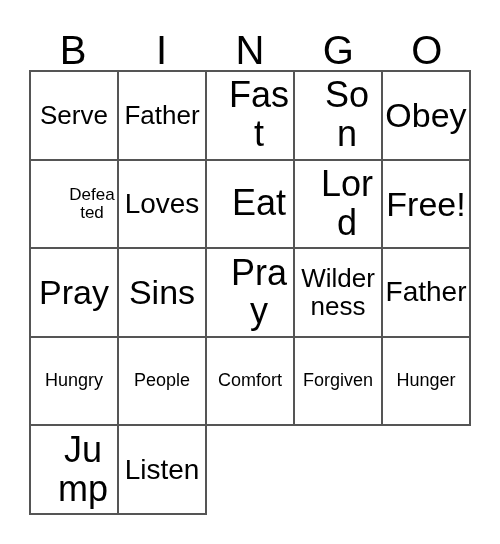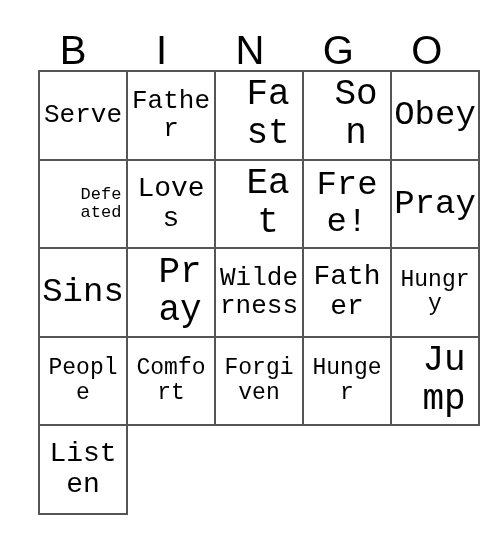--- a/index.html
+++ b/index.html
@@ -43,32 +43,31 @@
     line-height: 1;
     font-weight: 400;
     letter-spacing: 0;
     color: #000000;
     user-select: none;
   }
 
   
   #grid {
     position: absolute;
-    left: 38px;
+    left: 29px;
     top: 70px;
     width: 442px;
     height: 445px;
     display: grid;
     grid-template-columns: repeat(5, 1fr);
     grid-template-rows: repeat(5, 1fr);
     border-top: 2px solid #555555;
     border-left: 2px solid #555555;
     box-sizing: border-box;
     background: #ffffff;
-    font-family: Liberation Mono, monospace;
   }
   .cell {
     border-right: 2px solid #555555;
     border-bottom: 2px solid #555555;
     box-sizing: border-box;
     display: flex;
     align-items: center;
     justify-content: center;
     text-align: center;
     overflow: hidden;
@@ -83,21 +82,21 @@
     word-break: break-all;
     overflow-wrap: anywhere;
     color: #000000;
   }
 
   
   .sz-xl  { font-size: 36px; padding-left: 20px; }
   .sz-lg  { font-size: 34px; }
   .sz-md  { font-size: 28px; }
   .sz-sm  { font-size: 26px; }
-  .sz-xs  { font-size: 23px; }
+  .sz-xs  { font-size: 18px; }
   .sz-xxs { font-size: 17px; padding-left: 38px; }
 </style>
 </head>
 <body>
 
 <div id="bingo-card">
 
   <div id="header-row">
       <div class="header-letter">B</div>
       <div class="header-letter">I</div>
@@ -123,20 +122,23 @@
         <span class="cell-text sz-lg">Obey</span>
       </div>
       <div class="cell">
         <span class="cell-text sz-xxs">Defeated</span>
       </div>
       <div class="cell">
         <span class="cell-text sz-md">Loves</span>
       </div>
       <div class="cell">
         <span class="cell-text sz-xl">Eat</span>
+      </div>
+      <div class="cell">
+        <span class="cell-text sz-xl">Lord</span>
       </div>
       <div class="cell">
         <span class="cell-text sz-lg">Free!</span>
       </div>
       <div class="cell">
         <span class="cell-text sz-lg">Pray</span>
       </div>
       <div class="cell">
         <span class="cell-text sz-lg">Sins</span>
       </div>

